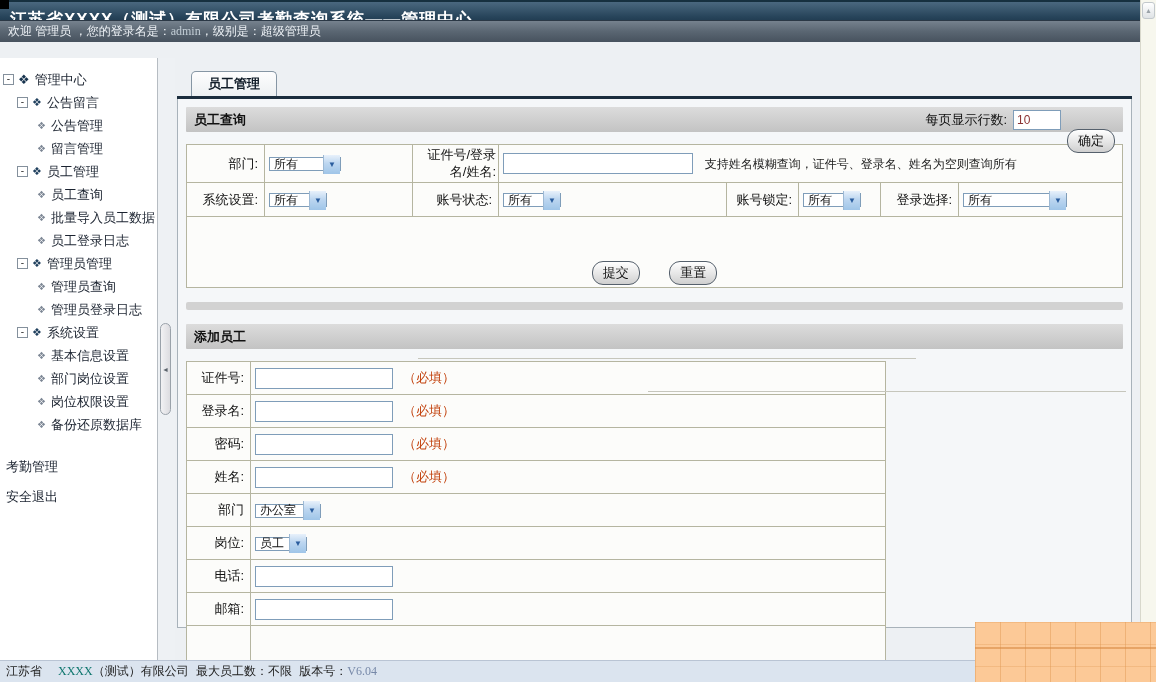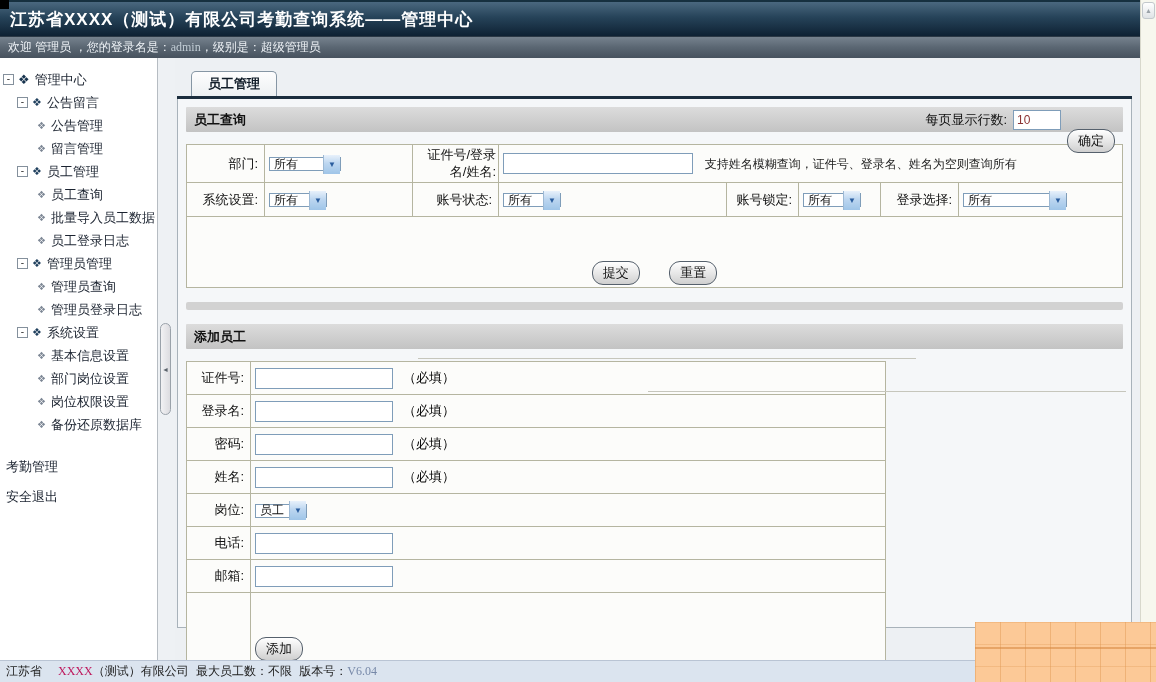--- a/index.html
+++ b/index.html
@@ -12,21 +12,21 @@
   
   .corner-black { position:absolute; left:0; top:0; width:9px; height:9px; background:#000; z-index:5; }
   .header {
     position:absolute; left:0; top:0; width:1140px; height:36px;
     background:linear-gradient(to bottom,#4a687f 0%,#264359 45%,#0e2133 100%);
     border-top:2px solid #16303f;
     display:flex; align-items:center; padding-left:10px;
   }
   .header .title { color:#ffffff; font-size:17px; font-weight:bold; letter-spacing:1px; }
   .welcome {
-    position:absolute; left:0; top:36px; width:1140px; height:22px;
+    position:absolute; left:0; top:20px; width:1140px; height:22px;
     background:linear-gradient(to bottom,#76828e 0%,#5a6672 50%,#47525e 100%);
     border-top:1px solid #2b3845;
     color:#eef2f6; font-size:12px; line-height:21px; padding-left:8px;
   }
   .welcome .uname { color:#c3ced6; font-family:"Liberation Serif",serif; }
   
   .body-row { position:absolute; left:0; top:58px; width:1140px; height:602px; display:flex; }
   .sidebar {
     width:158px; background:#ffffff; border-right:1px solid #b6bcc2;
     padding-top:10px; overflow:hidden;
@@ -110,31 +110,31 @@
     display:flex; align-items:center; justify-content:center;
   }
   .w72 { width:72px; } .w58 { width:58px; } .w104 { width:104px; }
   .w66 { width:66px; } .w52 { width:52px; }
   .sep { height:8px; background:#d2d2d2; border-radius:2px; margin-top:14px; }
   .mt14 { margin-top:14px; }
   .atbl { width:700px; }
   .atbl td.lbl { width:64px; text-align:right; padding-right:6px; white-space:nowrap; }
   .atbl td { height:33px; }
   .atbl tr.btnrow td { height:36px; }
-  .req { color:#000000; font-size:13px; margin-left:10px; }
+  .req { color:#c2410c; font-size:13px; margin-left:10px; }
   .artifact { position:absolute; height:1px; background:#c6c6bc; }
   .art1 { top:259px; left:240px; width:498px; }
   .art2 { top:292px; left:470px; width:478px; }
   
   .footer {
     position:absolute; left:0; top:660px; width:1156px; height:22px;
     background:#dbe4ef; border-top:1px solid #b9c4d4;
     font-size:12px; line-height:21px; padding-left:6px; color:#222;
   }
-  .footer .gray { color:#be185d; font-family:"Liberation Serif",serif; }
+  .footer .gray { color:#0f766e; font-family:"Liberation Serif",serif; }
   .footer .ver { color:#7688a8; font-family:"Liberation Serif",serif; }
   .footer span { margin-right:4px; }
   .scrollbar {
     position:absolute; right:0; top:0; width:16px; height:660px;
     background:#f7f7ee; border-left:1px solid #d8d8cc;
   }
   .scroll-up {
     position:absolute; top:2px; left:1px; width:13px; height:17px;
     background:linear-gradient(to bottom,#ffffff,#dfe3e6);
     border:1px solid #c2c8cc; border-radius:3px;
@@ -344,20 +344,29 @@
         </tr>
         <tr>
           <td class="lbl">密码:</td>
           <td><input type="text" class="xpinput w138" style=""><span class="req">（必填）</span></td>
         </tr>
         <tr>
           <td class="lbl">姓名:</td>
           <td><input type="text" class="xpinput w138" style=""><span class="req">（必填）</span></td>
         </tr>
         <tr>
+          <td class="lbl">部门</td>
+          <td>
+            <span class="xpsel w66">
+              <span class="val">办公室</span>
+              <span class="arr">▼</span>
+            </span>
+          </td>
+        </tr>
+        <tr>
           <td class="lbl">岗位:</td>
           <td>
             <span class="xpsel w52">
               <span class="val">员工</span>
               <span class="arr">▼</span>
             </span>
           </td>
         </tr>
         <tr>
           <td class="lbl">电话:</td>

